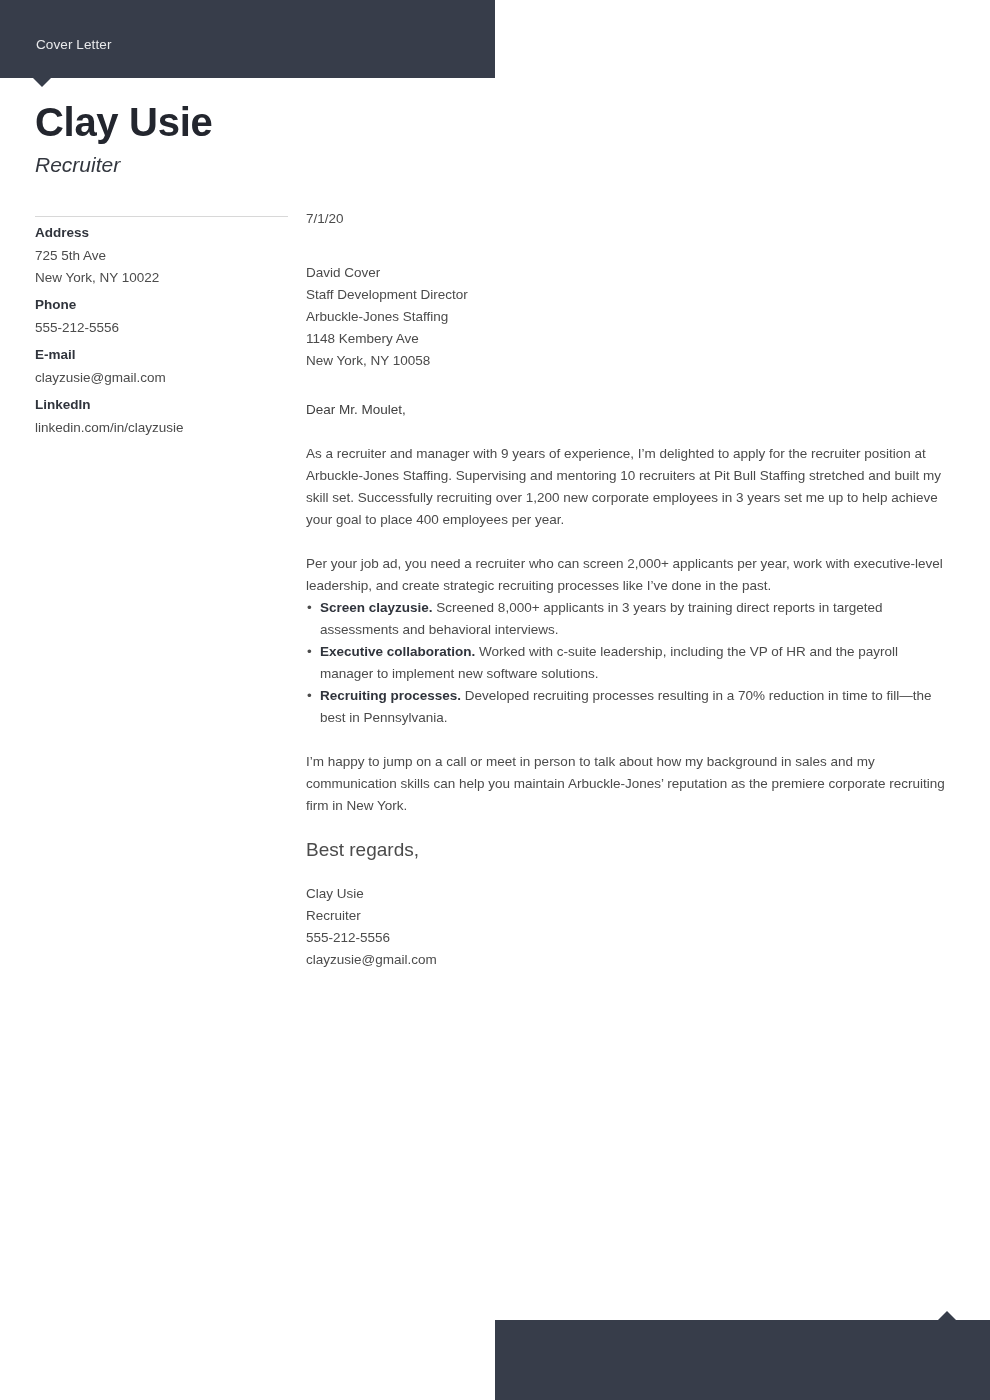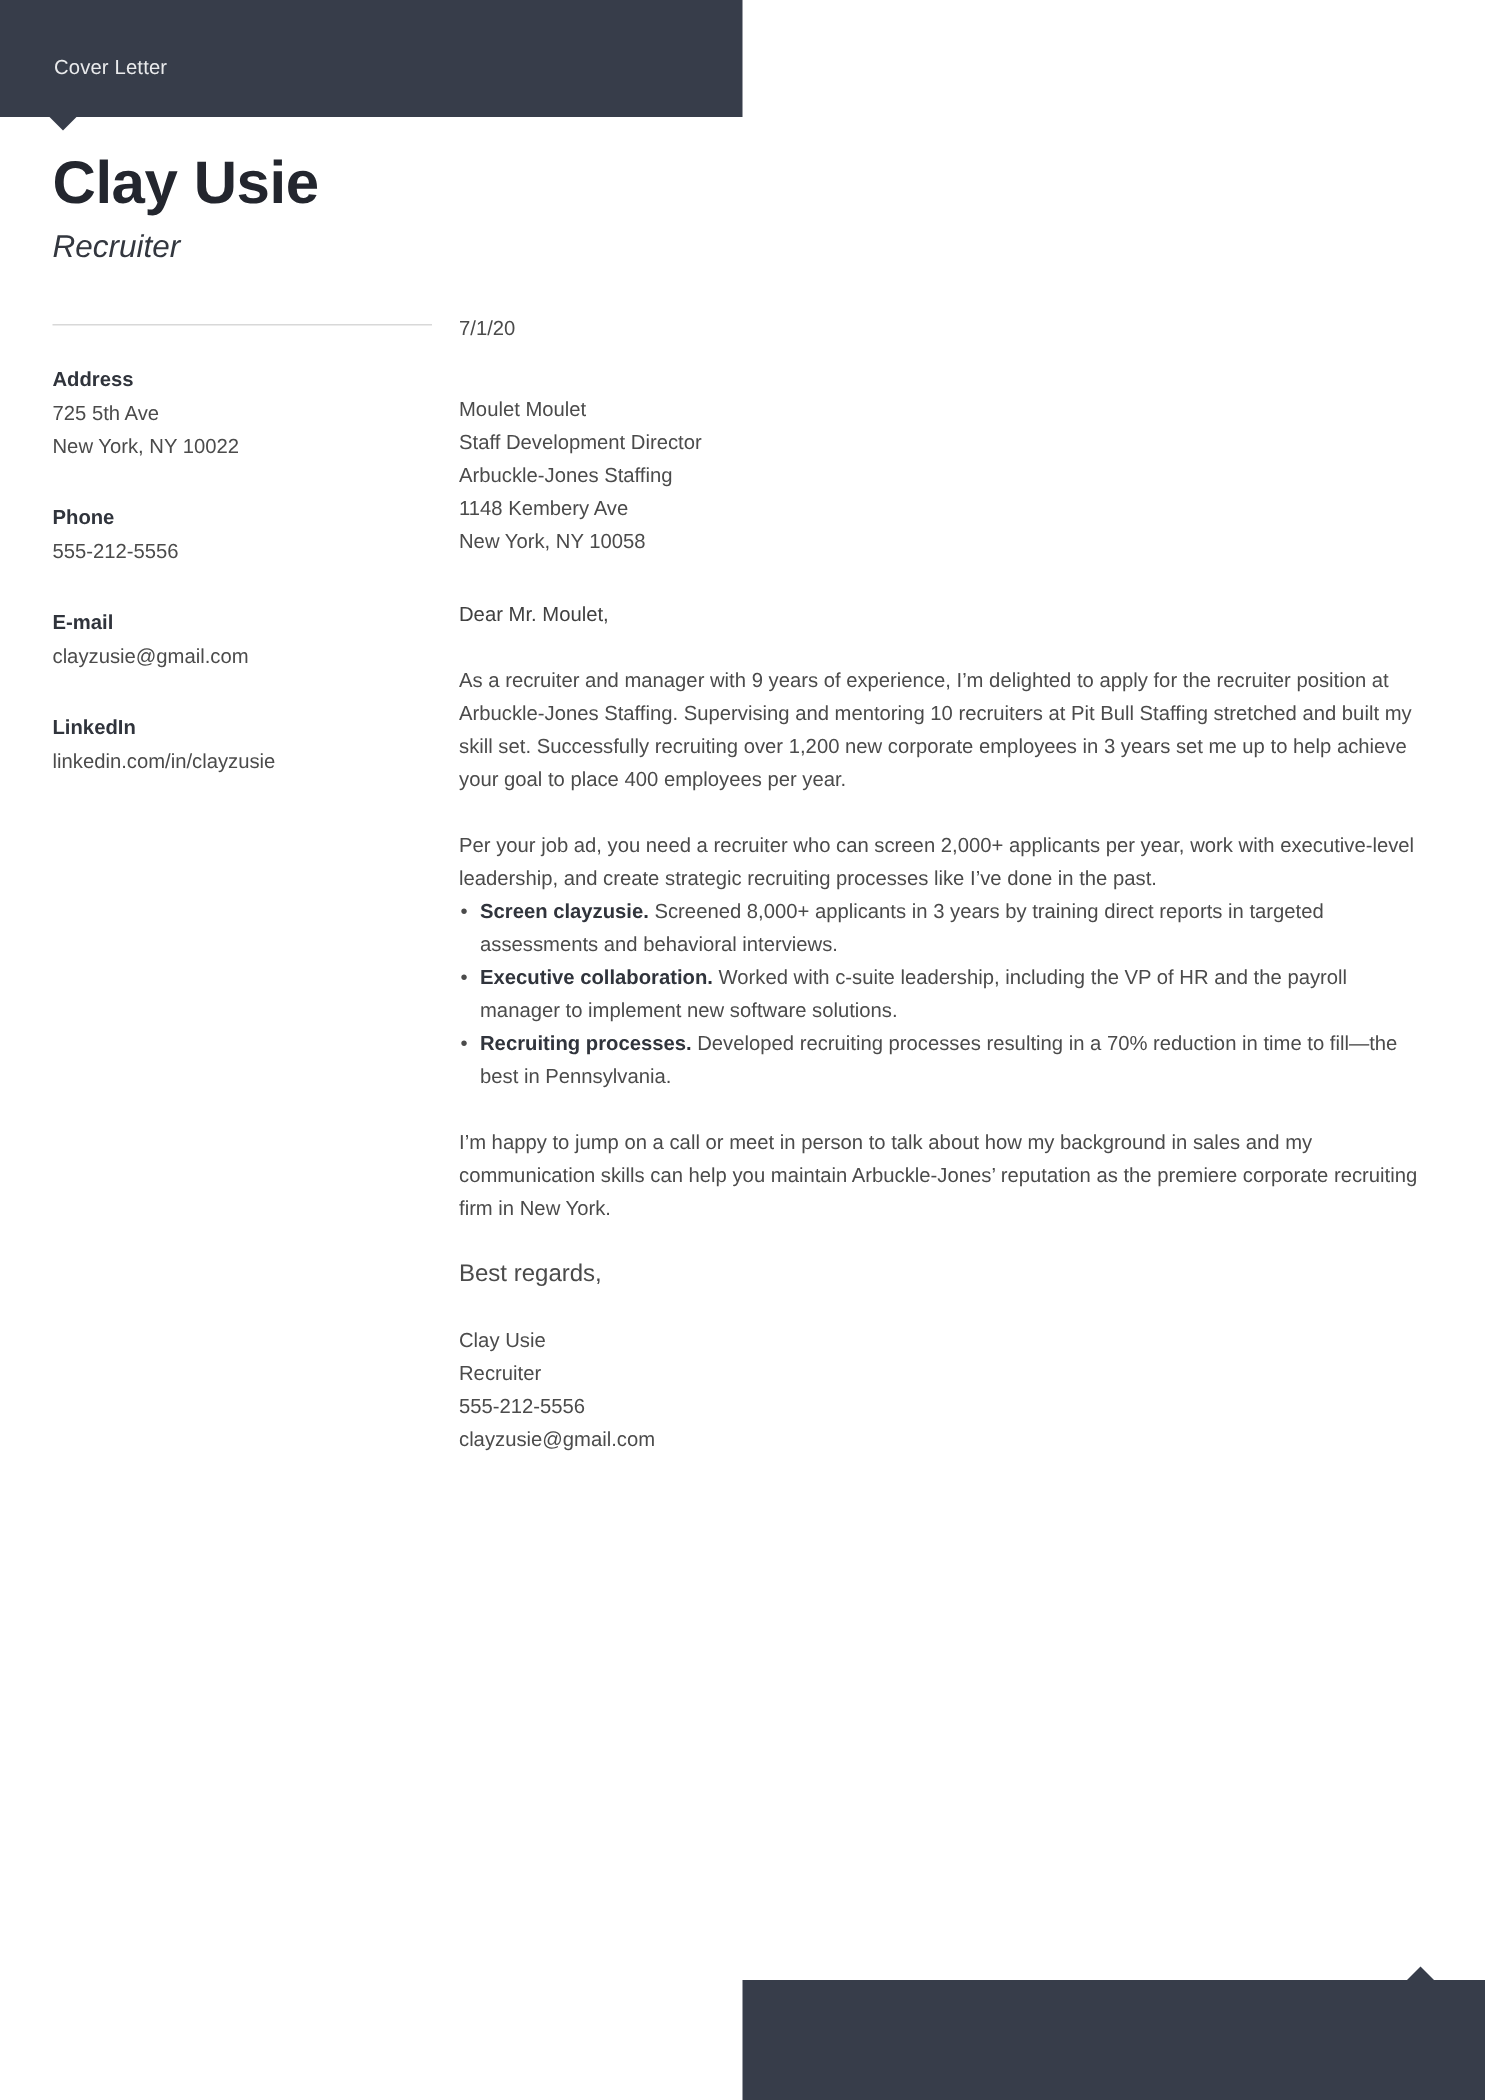--- a/index.html
+++ b/index.html
@@ -105,21 +105,21 @@
     color: #23262e;
     letter-spacing: -0.1px;
   }
   .sidebar-rule {
     margin-top: 8px;
     border-top: 1px solid #d8d8d8;
     height: 0;
     font-size: 0;
   }
   .info-block {
-    margin-top: 26px;
+    margin-top: 6px;
   }
   .info-label {
     font-size: 13.5px;
     line-height: 20px;
     font-weight: bold;
     color: #30343c;
     margin-bottom: 2px;
   }
   .info-value {
     font-size: 13.5px;
@@ -189,21 +189,21 @@
     color: #30343c;
   }
   .closing {
     margin-top: 22px;
     font-size: 13.5px;
     line-height: 22px;
     color: #4b4b4b;
   }
   .signoff {
     margin-top: 22px;
-    font-size: 16px;
+    font-size: 19px;
     line-height: 22px;
     color: #4b4b4b;
   }
   .signature-block {
     margin-top: 22px;
   }
   .signature-line {
     font-size: 13.5px;
     line-height: 22px;
     color: #4b4b4b;
@@ -245,21 +245,21 @@
     <div class="info-label">LinkedIn</div>
     <div class="info-value">linkedin.com/in/clayzusie</div>
   </div>
 </aside>
 
 <main class="letter">
 
   <div class="letter-date">7/1/20</div>
 
   <div class="recipient">
-    <div class="recipient-line">Moulet Moulet</div>
+    <div class="recipient-line">David Cover</div>
     <div class="recipient-line">Staff Development Director</div>
     <div class="recipient-line">Arbuckle-Jones Staffing</div>
     <div class="recipient-line">1148 Kembery Ave</div>
     <div class="recipient-line">New York, NY 10058</div>
   </div>
 
   <div class="salutation">Dear Mr. Moulet,</div>
 
   <p class="body-para">As a recruiter and manager with 9 years of experience, I’m delighted to apply for the recruiter position at Arbuckle-Jones Staffing. Supervising and mentoring 10 recruiters at Pit Bull Staffing stretched and built my skill set. Successfully recruiting over 1,200 new corporate employees in 3 years set me up to help achieve your goal to place 400 employees per year.</p>
 

